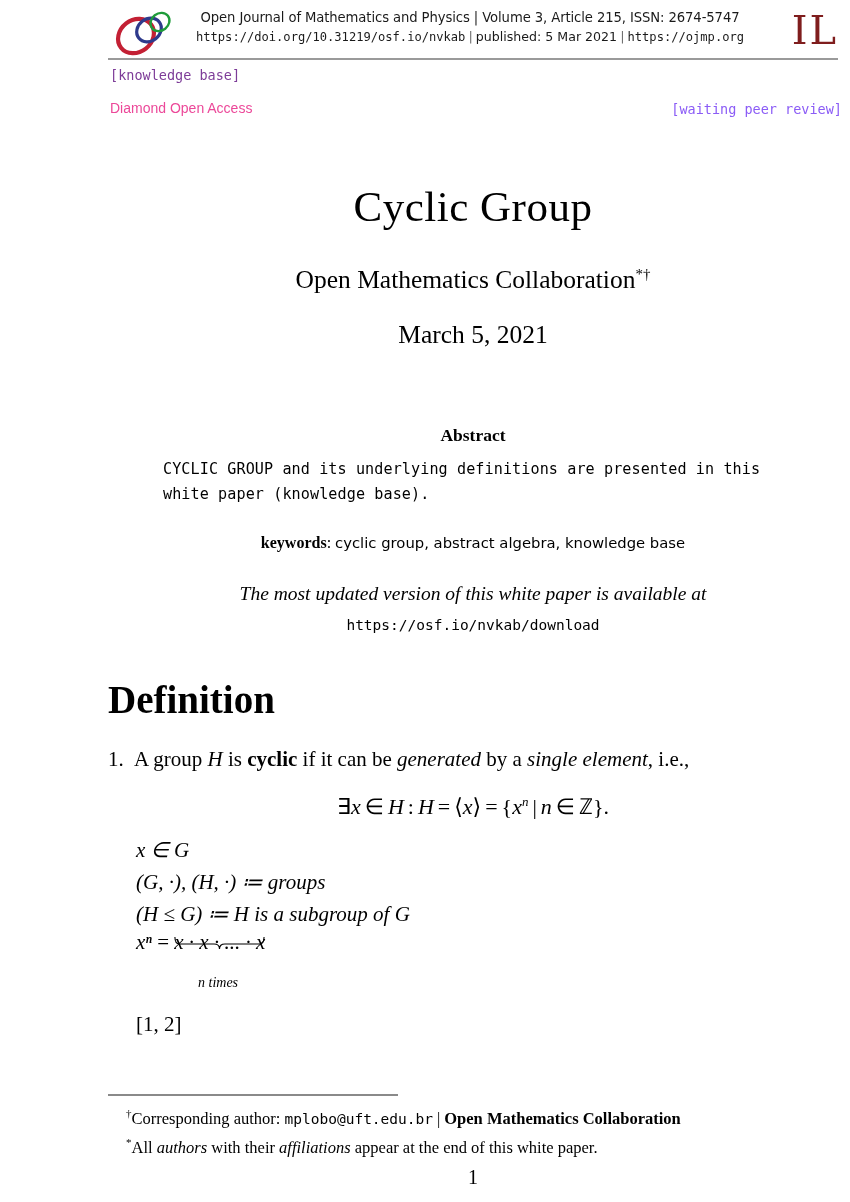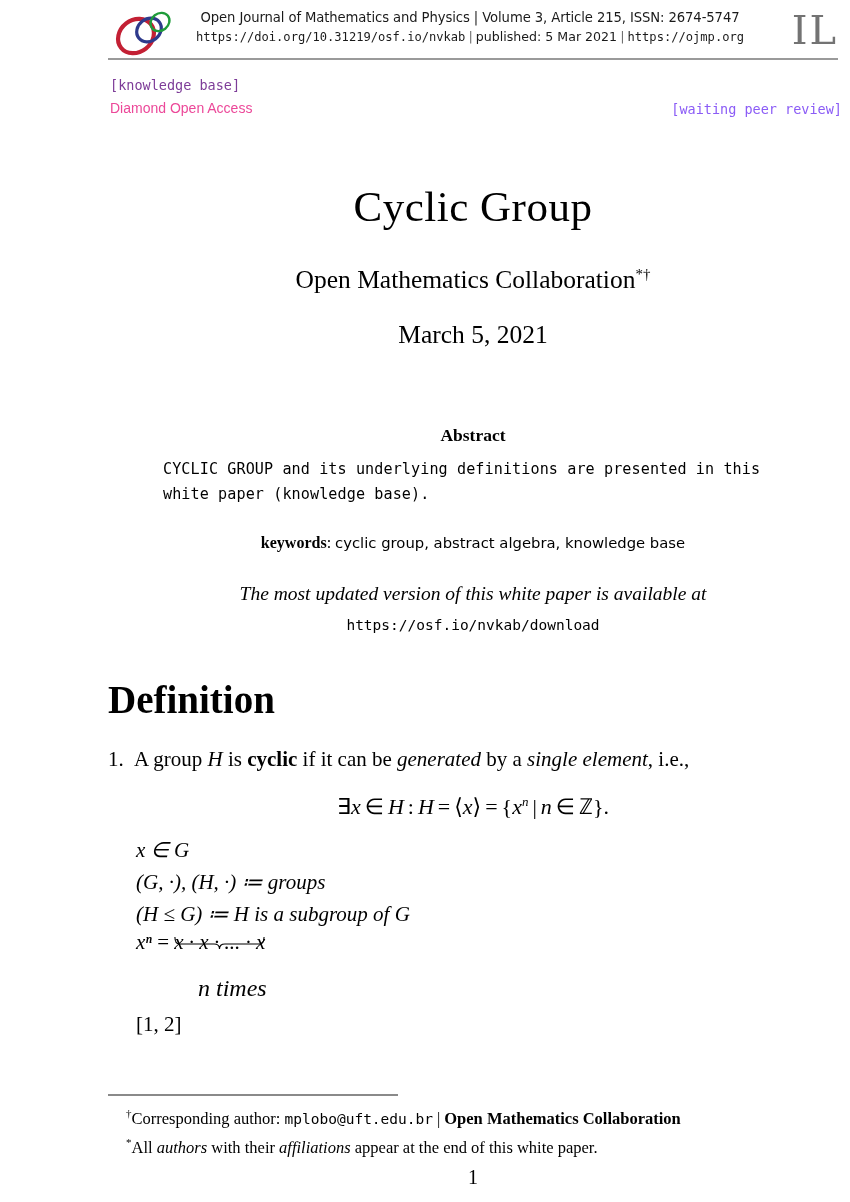--- a/index.html
+++ b/index.html
@@ -71,37 +71,37 @@
     font-size: 13px;
     padding: 0 3px;
   }
   .il-mark {
     position: absolute;
     right: 0px;
     top: 4px;
     font-family: "DejaVu Serif", serif;
     font-size: 40px;
     letter-spacing: 2px;
-    color: #737373;
+    color: #7f1d1d;
     line-height: 1;
   }
   .header-rule {
     position: absolute;
     left: 60px;
     top: 58px;
     width: 730px;
     height: 2px;
     background: #9a9a9a;
   }
 
   
   .kb-tag {
     position: absolute;
     left: 62px;
-    top: 77px;
+    top: 67px;
     font-family: "DejaVu Sans Mono", monospace;
     font-size: 13.5px;
     color: #7d3c98;
   }
   .doa-tag {
     position: absolute;
     left: 62px;
     top: 100px;
     font-family: Liberation Sans, sans-serif;
     font-size: 14px;
@@ -260,21 +260,21 @@
   .brace-svg {
     position: absolute;
     left: 0;
     top: 6px;
     width: 100%;
     height: 14px;
   }
   .ntimes {
     margin-top: 20px;
     margin-left: 62px;
-    font-size: 24px;
+    font-size: 14px;
     white-space: nowrap;
     font-style: italic;
   }
   .refs {
     position: absolute;
     left: 88px;
     top: 1012px;
     font-size: 21px;
   }
 

